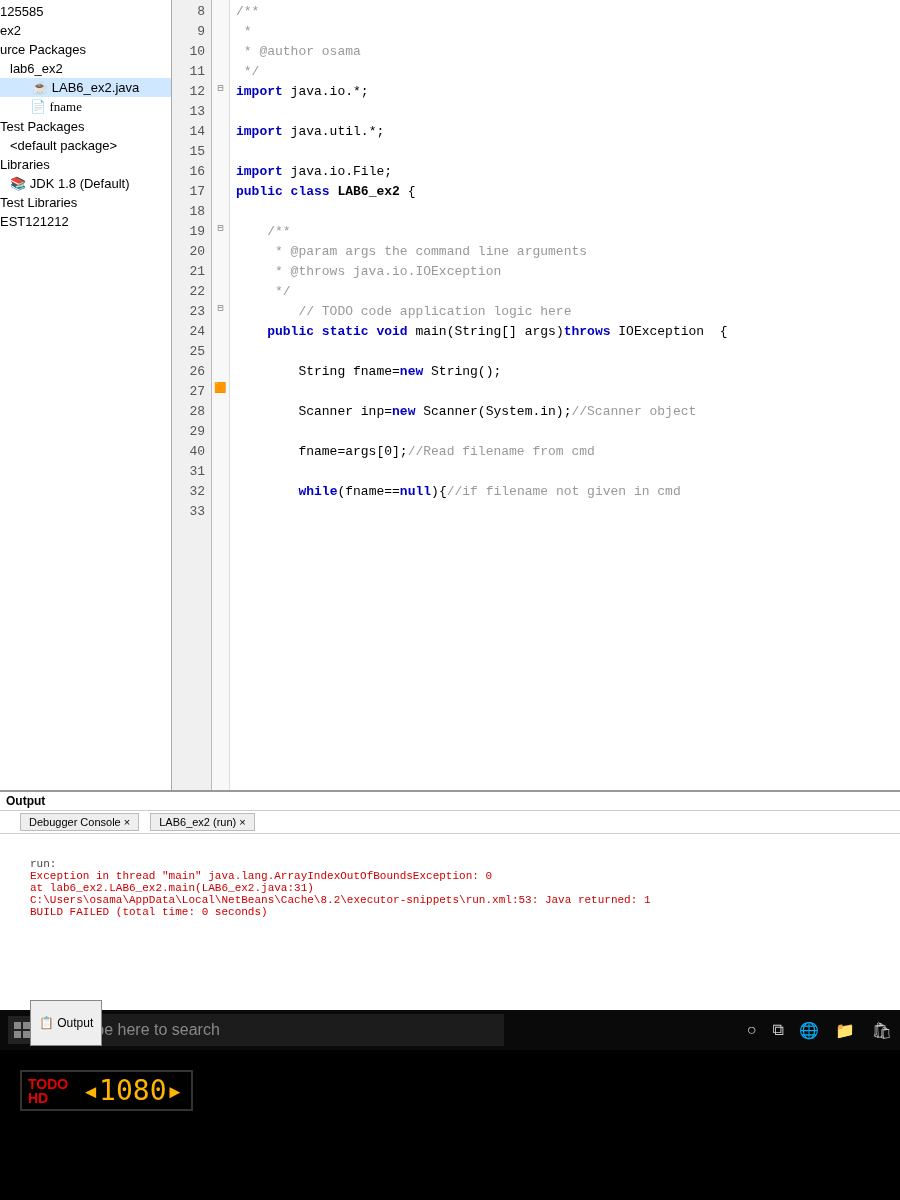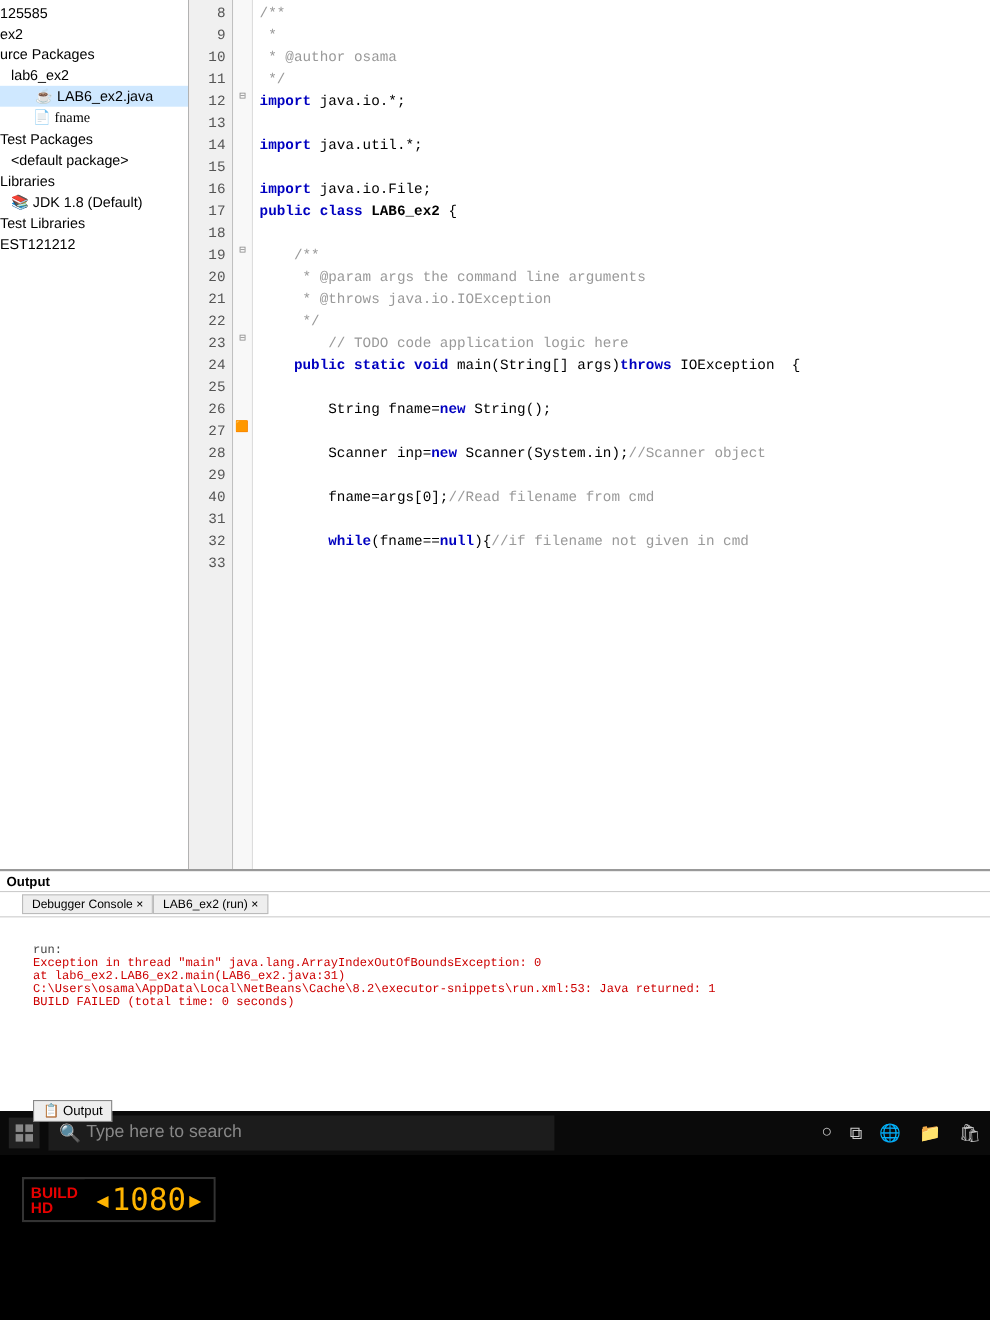--- a/index.html
+++ b/index.html
@@ -78,21 +78,21 @@
   display: flex;
   flex-direction: column;
 }
 .output-head {
   padding: 2px 6px;
   font-weight: bold;
   border-bottom: 1px solid #ccc;
 }
 .output-tabs {
   display: flex;
-  gap: 0;
+  gap: 11px;
   padding: 2px 20px;
   border-bottom: 1px solid #ccc;
   font-size: 11px;
 }
 .output-tab {
   padding: 2px 8px;
   background: #eee;
   border: 1px solid #bbb;
 }
 .output-body {
@@ -149,21 +149,21 @@
   background: #000; color: #ffb400;
   padding: 2px 8px;
   font-size: 28px;
   font-family: monospace;
 }
 .pin {
   position: absolute;
   top: 1000px; left: 30px;
   background: #eee;
   border: 1px solid #888;
-  padding: 2px 8px;
+  padding: 15px 8px;
   font-size: 12px;
 }
 </style>
 </head>
 <body>
 
 <div class="screen">
   <div class="ide">
     <div class="tree" id="tree">
         <div class="tree-item i1">125585</div>
@@ -305,18 +305,18 @@
   </div>
 </div>
 
 <div class="pin">
   📋 <span>Output</span>
 </div>
 
 <div class="bezel">
   <div class="badge">
     <div class="badge-left">
-      <div>BUILD</div>
+      <div>TODO</div>
       <div>HD</div>
     </div>
     <div class="badge-right">◂<span>1080</span>▸</div>
   </div>
 </div>
 
 </body></html>

